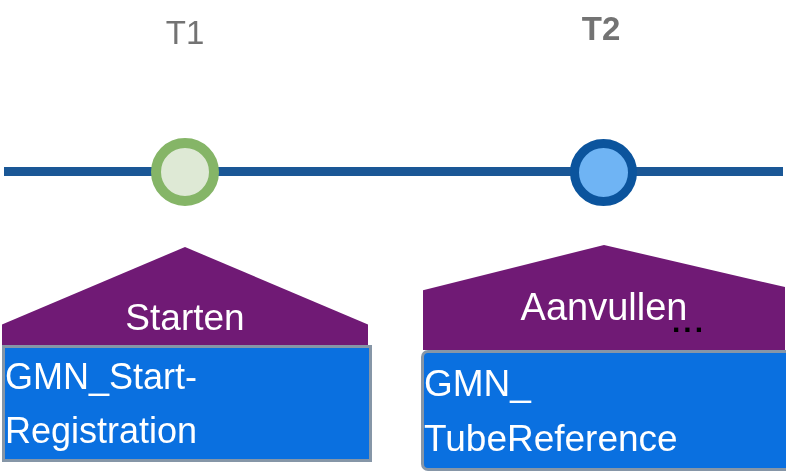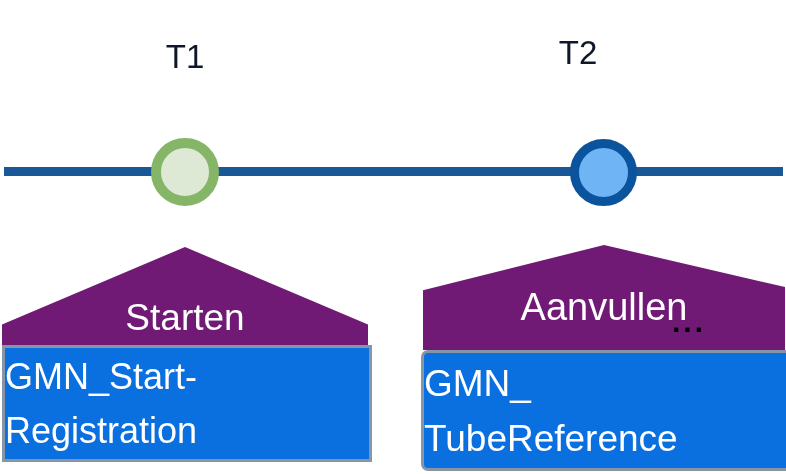--- a/index.html
+++ b/index.html
@@ -8,25 +8,24 @@
     position:relative;
     width:786px;height:474px;
     background:#ffffff;
     overflow:hidden;
   }
   .t-label{
     position:absolute;
     width:120px;
     text-align:center;
     font-size:33px;
-    color:#0f172a;
-    margin-top:24px;
+    color:#737373;
   }
   #t1-label{left:125px;top:14px;}
-  #t2-label{left:518px;top:10px;}
+  #t2-label{left:541px;top:10px;font-weight:bold;}
   .timeline{
     position:absolute;
     left:4px;top:167px;
     width:779px;height:9px;
     background:#1a5796;
   }
   .marker{
     position:absolute;
     border-radius:50%;
     box-sizing:border-box;

